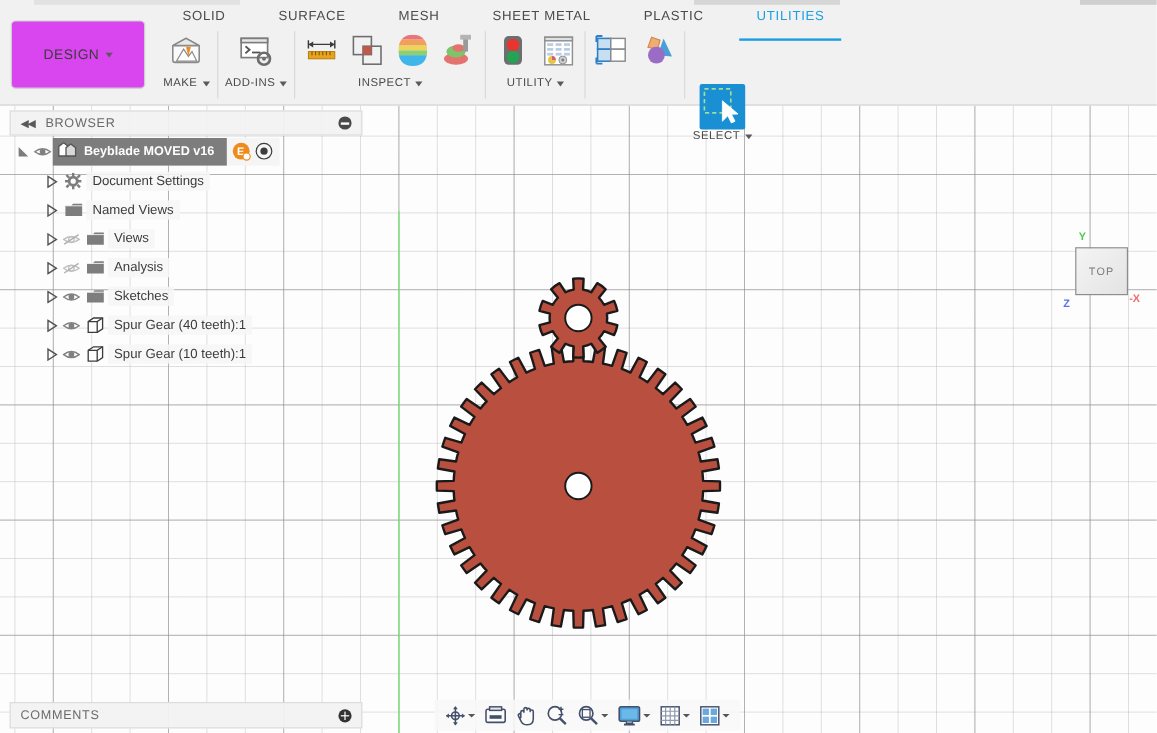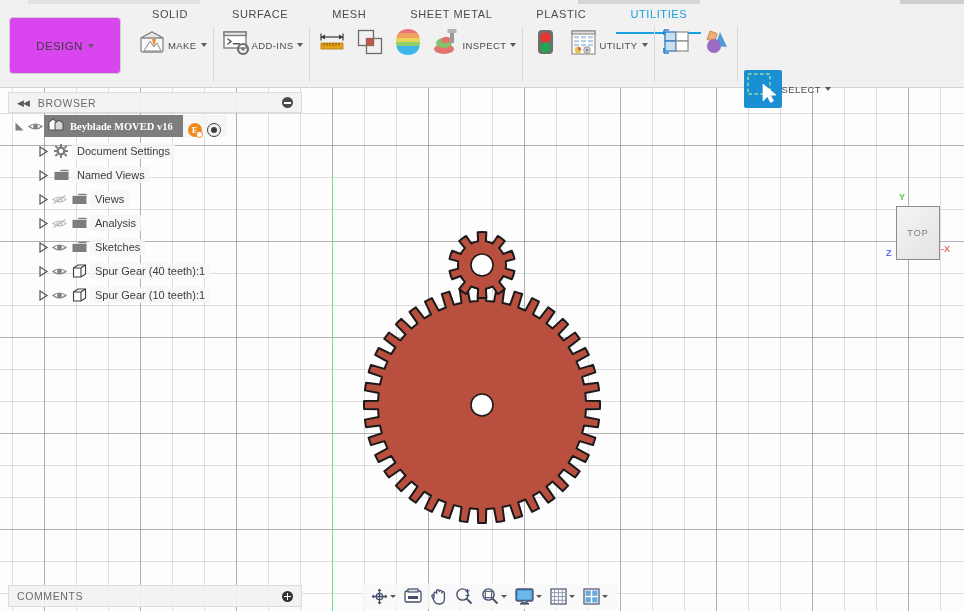--- a/index.html
+++ b/index.html
@@ -25,21 +25,21 @@
   }
   #axis-y { position:absolute; left:332px; top:88px; width:1px; height:523px;
             background:#6ee86e; }
 
   
   #model { position:absolute; left:0; top:0; width:964px; height:523px; }
 
   
   #viewcube-wrap { position:absolute; left:886px; top:104px; width:64px; height:64px;}
   #viewcube {
-    position:absolute; left:10px; top:14px; width:44px; height:54px;
+    position:absolute; left:10px; top:14px; width:44px; height:40px;
     border:1px solid #8d8d8d;
     background:linear-gradient(135deg,#f4f4f4 0%, #eaeaea 60%, #e3e3e3 100%);
     display:flex; align-items:center; justify-content:center;
     font-size:9px; color:#7a7a7a; letter-spacing:1px;
   }
   .axis-lbl{ position:absolute; font-size:9px; font-weight:bold; }
   #vc-y{ left:13px; top:0px; color:#4ec94e;}
   #vc-z{ left:0px; top:56px; color:#5b6ff0;}
   #vc-x{ left:55px; top:52px; color:#ef6a6a;}
 
@@ -70,21 +70,21 @@
   .tab.active{ color:#1a9fe0; }
   .tab.active::after{ content:""; position:absolute; left:8px; right:8px;
         bottom:-5px; height:2px; background:#1a9fe0; }
 
   
   #cmds{ position:absolute; left:130px; top:26px; height:58px; display:flex;
          align-items:flex-start; }
   .grp{ display:flex; align-items:flex-start; height:56px; padding:0 6px;
         border-right:1px solid #d9d9d9; }
   .grp.nb{ border-right:none;margin-top:44px; }
-  .gcol{ display:flex; flex-direction:row; align-items:center; }
+  .gcol{ display:flex; flex-direction:column; align-items:center; }
   .gicons{ display:flex; align-items:flex-start; gap:6px; height:36px; }
   .glabel{ font-size:9.5px; color:#4a4a4a; letter-spacing:.4px;
            display:flex; align-items:center; gap:4px; margin-top:2px;
            cursor:pointer; white-space:nowrap;}
   .btn{ width:32px; height:32px; display:flex; align-items:center;
         justify-content:center; cursor:pointer; }
   .btn.sel{ background:#1a8fd4; width:38px;height:38px;border-radius:2px; }
 
   
   #browser{
@@ -108,22 +108,22 @@
           display:flex;align-items:center;justify-content:center; cursor:pointer;}
   .arrow svg{display:block;}
   .eye{ width:18px; flex:0 0 auto; display:flex;align-items:center;
         justify-content:center; cursor:pointer;}
   .nicon{ width:22px; flex:0 0 auto; display:flex;align-items:center;
           justify-content:center;}
   .nlabel{ background:rgba(246,246,246,0.88); padding:2px 5px; white-space:nowrap;}
   .row.root{ height:26px; }
   .root-pill{ background:#7d7d7d; color:#fff; font-weight:bold; font-size:10.5px;
         padding:3px 10px 3px 4px; display:flex; align-items:center; gap:6px;}
-  .root-wrap{ background:rgba(244,244,244,0.9); display:flex; align-items:flex-end;
-        gap:5px; padding-right:6px;font-family:Liberation Serif, serif;}
+  .root-wrap{ background:rgba(244,244,244,0.9); display:flex; align-items:center;
+        gap:5px; padding-right:6px;}
   .badge-e{ width:14px;height:14px;border-radius:50%;background:#ef8a1b;
         color:#fff;font-size:9px;font-weight:bold;display:flex;
         align-items:center;justify-content:center; position:relative;}
   .badge-e::after{content:"";position:absolute;right:-1px;bottom:-1px;
         width:5px;height:5px;border-radius:50%;background:#fff;
         border:1px solid #ef8a1b;}
   .dot-ring{ width:14px;height:14px;border-radius:50%;border:1.5px solid #3c3c3c;
         display:flex;align-items:center;justify-content:center;}
   .dot-ring::after{content:"";width:6px;height:6px;border-radius:50%;
         background:#3c3c3c;}

